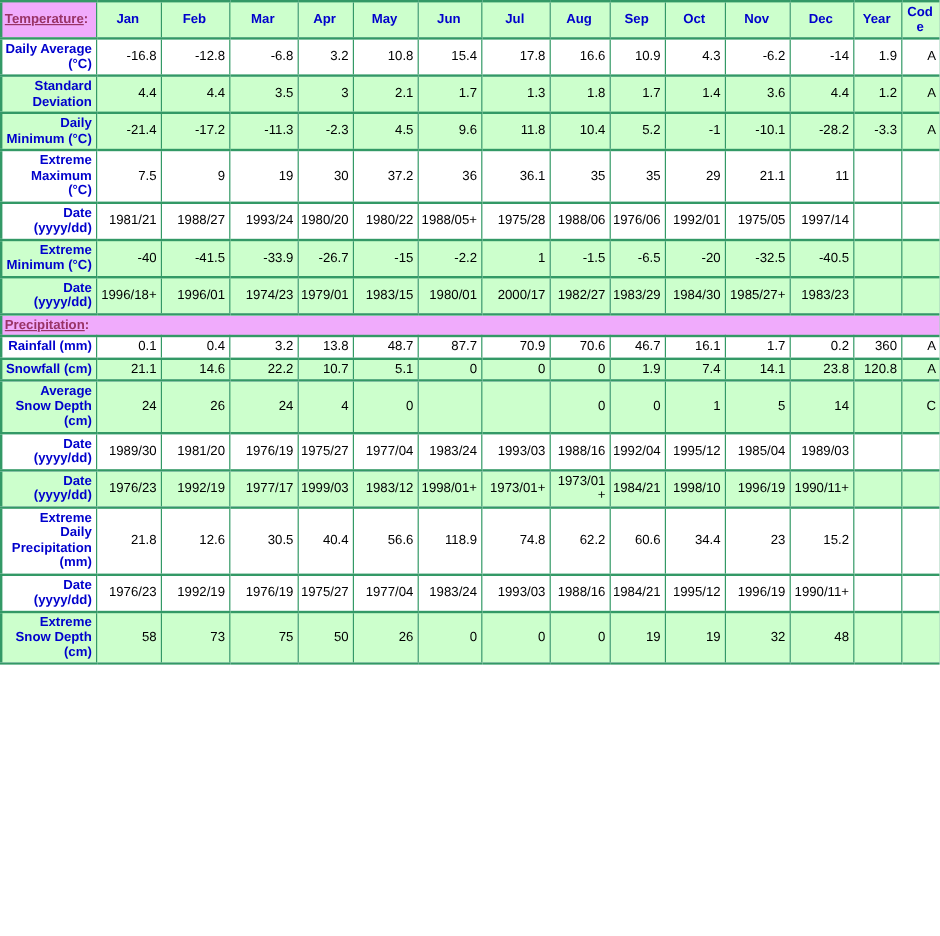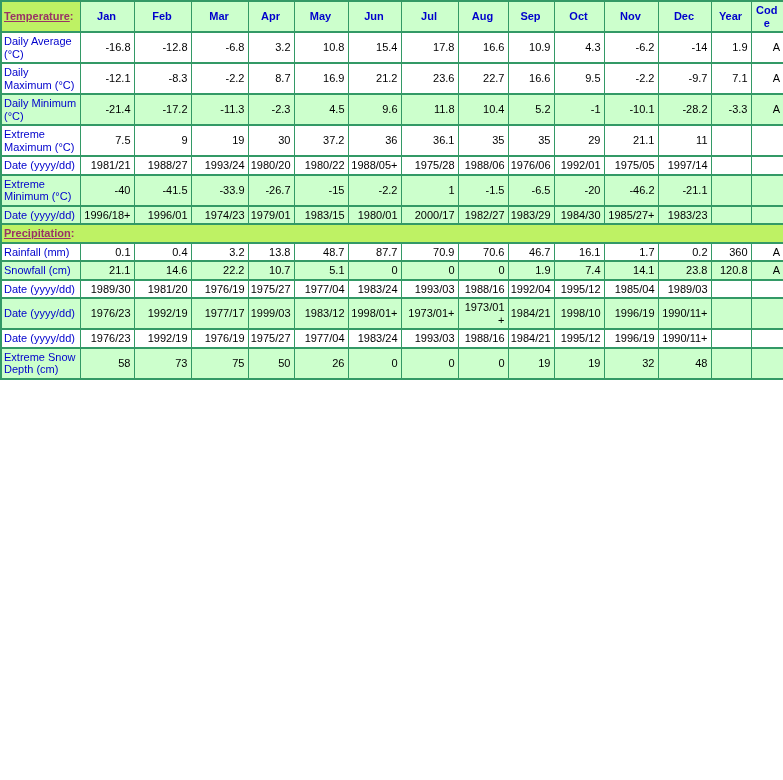--- a/index.html
+++ b/index.html
@@ -26,39 +26,39 @@
     line-height: 12.5px;
     padding: 2px 3px 2px 2px;
     vertical-align: middle;
     overflow: hidden;
     word-wrap: break-word;
   }
   td.green { background: #CCFFCC; }
   td.white { background: #FFFFFF; }
   td.label {
     color: #0000CC;
-    font-weight: normal;
-    text-align: left;
+    font-weight: bold;
+    text-align: right;
     padding: 1px 1px 1px 3px;
   }
   td.val {
     color: #000000;
     text-align: right;
   }
   td.val.bold { font-weight: normal; }
   td.month {
     color: #0000CC;
     font-weight: bold;
     text-align: center;
     background: #CCFFCC;
   }
   td.section {
     color: #993366;
     font-weight: bold;
-    background: #bef264;
+    background: #f0abfc;
     text-align: left;
     padding: 2px 2px 2px 3px;
   }
   td.section .sect-word { text-decoration: underline; }
 </style>
 </head>
 <body>
 
 <table class="climate">
   <colgroup>
@@ -107,35 +107,35 @@
         <td class="val white">17.8</td>
         <td class="val white">16.6</td>
         <td class="val white">10.9</td>
         <td class="val white">4.3</td>
         <td class="val white">-6.2</td>
         <td class="val white">-14</td>
         <td class="val white">1.9</td>
         <td class="val white">A</td>
       </tr>
       <tr>
-        <td class="label white">Daily Maximum (°C)</td>
-        <td class="val white">-12.1</td>
-        <td class="val white">-8.3</td>
-        <td class="val white">-2.2</td>
-        <td class="val white">8.7</td>
-        <td class="val white">16.9</td>
-        <td class="val white">21.2</td>
-        <td class="val white">23.6</td>
-        <td class="val white">22.7</td>
-        <td class="val white">16.6</td>
-        <td class="val white">9.5</td>
-        <td class="val white">-2.2</td>
-        <td class="val white">-9.7</td>
-        <td class="val white">7.1</td>
-        <td class="val white">A</td>
+        <td class="label green">Standard Deviation</td>
+        <td class="val green">4.4</td>
+        <td class="val green">4.4</td>
+        <td class="val green">3.5</td>
+        <td class="val green">3</td>
+        <td class="val green">2.1</td>
+        <td class="val green">1.7</td>
+        <td class="val green">1.3</td>
+        <td class="val green">1.8</td>
+        <td class="val green">1.7</td>
+        <td class="val green">1.4</td>
+        <td class="val green">3.6</td>
+        <td class="val green">4.4</td>
+        <td class="val green">1.2</td>
+        <td class="val green">A</td>
       </tr>
       <tr>
         <td class="label green">Daily Minimum (°C)</td>
         <td class="val green">-21.4</td>
         <td class="val green">-17.2</td>
         <td class="val green">-11.3</td>
         <td class="val green">-2.3</td>
         <td class="val green">4.5</td>
         <td class="val green">9.6</td>
         <td class="val green">11.8</td>
@@ -186,22 +186,22 @@
         <td class="val green">-40</td>
         <td class="val green bold">-41.5</td>
         <td class="val green">-33.9</td>
         <td class="val green">-26.7</td>
         <td class="val green">-15</td>
         <td class="val green">-2.2</td>
         <td class="val green">1</td>
         <td class="val green">-1.5</td>
         <td class="val green">-6.5</td>
         <td class="val green">-20</td>
-        <td class="val green">-46.2</td>
-        <td class="val green">-21.1</td>
+        <td class="val green">-32.5</td>
+        <td class="val green">-40.5</td>
         <td class="val green"></td>
         <td class="val green"></td>
       </tr>
       <tr>
         <td class="label green">Date (yyyy/dd)</td>
         <td class="val green">1996/18+</td>
         <td class="val green bold">1996/01</td>
         <td class="val green">1974/23</td>
         <td class="val green">1979/01</td>
         <td class="val green">1983/15</td>
@@ -246,20 +246,37 @@
         <td class="val green">0</td>
         <td class="val green">0</td>
         <td class="val green">1.9</td>
         <td class="val green">7.4</td>
         <td class="val green">14.1</td>
         <td class="val green">23.8</td>
         <td class="val green">120.8</td>
         <td class="val green">A</td>
       </tr>
       <tr>
+        <td class="label green">Average Snow Depth (cm)</td>
+        <td class="val green">24</td>
+        <td class="val green">26</td>
+        <td class="val green">24</td>
+        <td class="val green">4</td>
+        <td class="val green">0</td>
+        <td class="val green"></td>
+        <td class="val green"></td>
+        <td class="val green">0</td>
+        <td class="val green">0</td>
+        <td class="val green">1</td>
+        <td class="val green">5</td>
+        <td class="val green">14</td>
+        <td class="val green"></td>
+        <td class="val green">C</td>
+      </tr>
+      <tr>
         <td class="label white">Date (yyyy/dd)</td>
         <td class="val white">1989/30</td>
         <td class="val white">1981/20</td>
         <td class="val white">1976/19</td>
         <td class="val white">1975/27</td>
         <td class="val white">1977/04</td>
         <td class="val white bold">1983/24</td>
         <td class="val white">1993/03</td>
         <td class="val white">1988/16</td>
         <td class="val white">1992/04</td>
@@ -280,20 +297,37 @@
         <td class="val green">1973/01+</td>
         <td class="val green">1973/01+</td>
         <td class="val green">1984/21</td>
         <td class="val green">1998/10</td>
         <td class="val green">1996/19</td>
         <td class="val green">1990/11+</td>
         <td class="val green"></td>
         <td class="val green"></td>
       </tr>
       <tr>
+        <td class="label white">Extreme Daily Precipitation (mm)</td>
+        <td class="val white">21.8</td>
+        <td class="val white">12.6</td>
+        <td class="val white">30.5</td>
+        <td class="val white">40.4</td>
+        <td class="val white">56.6</td>
+        <td class="val white bold">118.9</td>
+        <td class="val white">74.8</td>
+        <td class="val white">62.2</td>
+        <td class="val white">60.6</td>
+        <td class="val white">34.4</td>
+        <td class="val white">23</td>
+        <td class="val white">15.2</td>
+        <td class="val white"></td>
+        <td class="val white"></td>
+      </tr>
+      <tr>
         <td class="label white">Date (yyyy/dd)</td>
         <td class="val white">1976/23</td>
         <td class="val white">1992/19</td>
         <td class="val white">1976/19</td>
         <td class="val white">1975/27</td>
         <td class="val white">1977/04</td>
         <td class="val white bold">1983/24</td>
         <td class="val white">1993/03</td>
         <td class="val white">1988/16</td>
         <td class="val white">1984/21</td>

